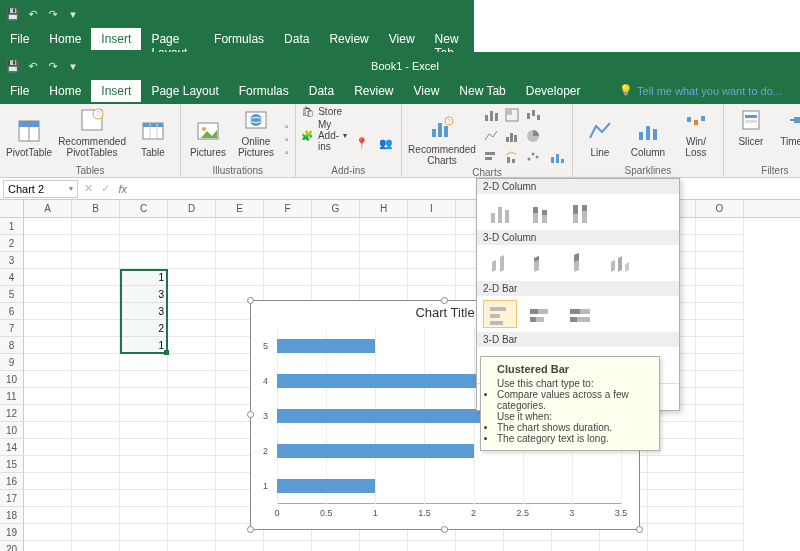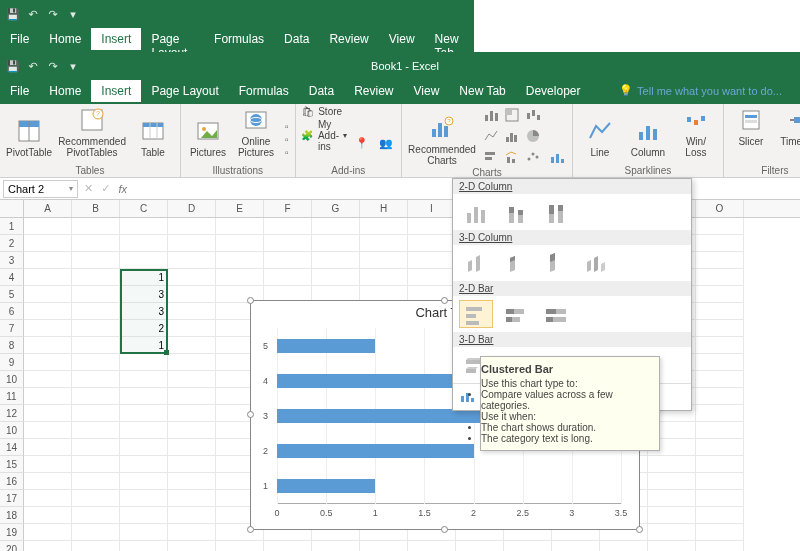--- a/index.html
+++ b/index.html
@@ -55,21 +55,21 @@
   .axis-x { position: absolute; left:0; right:0; bottom:0; border-top:1px solid #aaa; }
   .grid-v { position: absolute; top:0; bottom:0; border-left:1px solid #eee; }
 
   .chart-dropdown { position: absolute; background: #fff; border: 1px solid #b0b0b0; box-shadow: 2px 2px 6px rgba(0,0,0,.2); font-size: 11px; color: #444; }
   .cd-section-label { background: #eee; padding: 2px 6px; font-size: 10px; }
   .cd-row { display: flex; gap: 6px; padding: 4px 6px; }
   .cd-opt { width: 34px; height: 28px; border: 1px solid transparent; display: flex; align-items: center; justify-content: center; cursor: pointer; }
   .cd-opt:hover, .cd-opt.hover { border: 1px solid #f0c36d; background: #fff3d6; }
   .cd-more { display: flex; align-items: center; gap: 6px; padding: 4px 6px; border-top: 1px solid #ddd; cursor: pointer; }
 
-  .tooltip { position: absolute; background: #fffff0; border: 1px solid #b0b0b0; padding: 6px 0; font-size: 10px; color: #444; width: 180px; box-shadow: 2px 2px 4px rgba(0,0,0,.15); }
+  .tooltip { position: absolute; background: #fffff0; border: 1px solid #b0b0b0; padding: 6px 16px; font-size: 10px; color: #444; width: 180px; box-shadow: 2px 2px 4px rgba(0,0,0,.15); }
   .tooltip .tt-title { font-weight: bold; margin-bottom: 3px; font-size: 11px; }
   .tooltip ul { }
 </style>
 </head>
 <body>
 
 <div style="position:absolute; left:0; top:0; width:474px;">
   <div class="titlebar">
     <div class="left-icons" id="qat-back">
         <span class="tb-icon">💾</span>
@@ -823,21 +823,21 @@
       <div class="chandle" style="left:-4px; bottom:-4px;"></div>
       <div class="chandle" style="right:-4px; bottom:-4px;"></div>
       <div class="chandle" style="left:50%; top:-4px; margin-left:-4px"></div>
       <div class="chandle" style="left:50%; bottom:-4px; margin-left:-4px"></div>
       <div class="chandle" style="top:50%; left:-4px; margin-top:-4px"></div>
       <div class="chandle" style="top:50%; right:-4px; margin-top:-4px"></div>
     </div>
   </div>
 </div>
 
-<div class="chart-dropdown" id="chart-dd" style="left:452px; top:178px; width:240px;text-decoration:underline;">
+<div class="chart-dropdown" id="chart-dd" style="left:476px; top:178px; width:204px;">
     <div class="cd-section-label">2-D Column</div>
     <div class="cd-row">
       <div class="cd-opt">
         <svg width="28" height="26">
           <rect x="5" y="14" width="4" height="10" fill="#bbb"></rect>
           <rect x="12" y="8" width="4" height="16" fill="#bbb"></rect>
           <rect x="19" y="11" width="4" height="13" fill="#bbb"></rect>
         </svg>
       </div>
       <div class="cd-opt">

